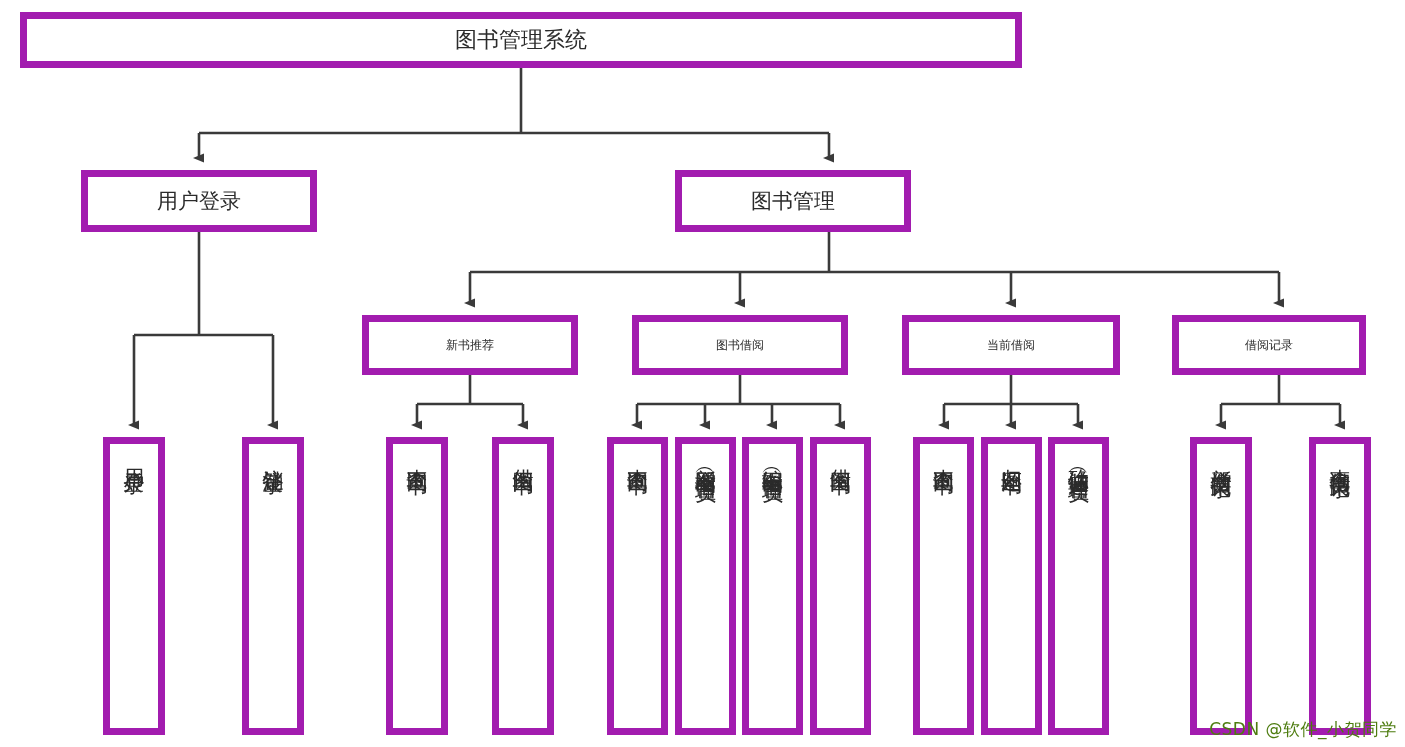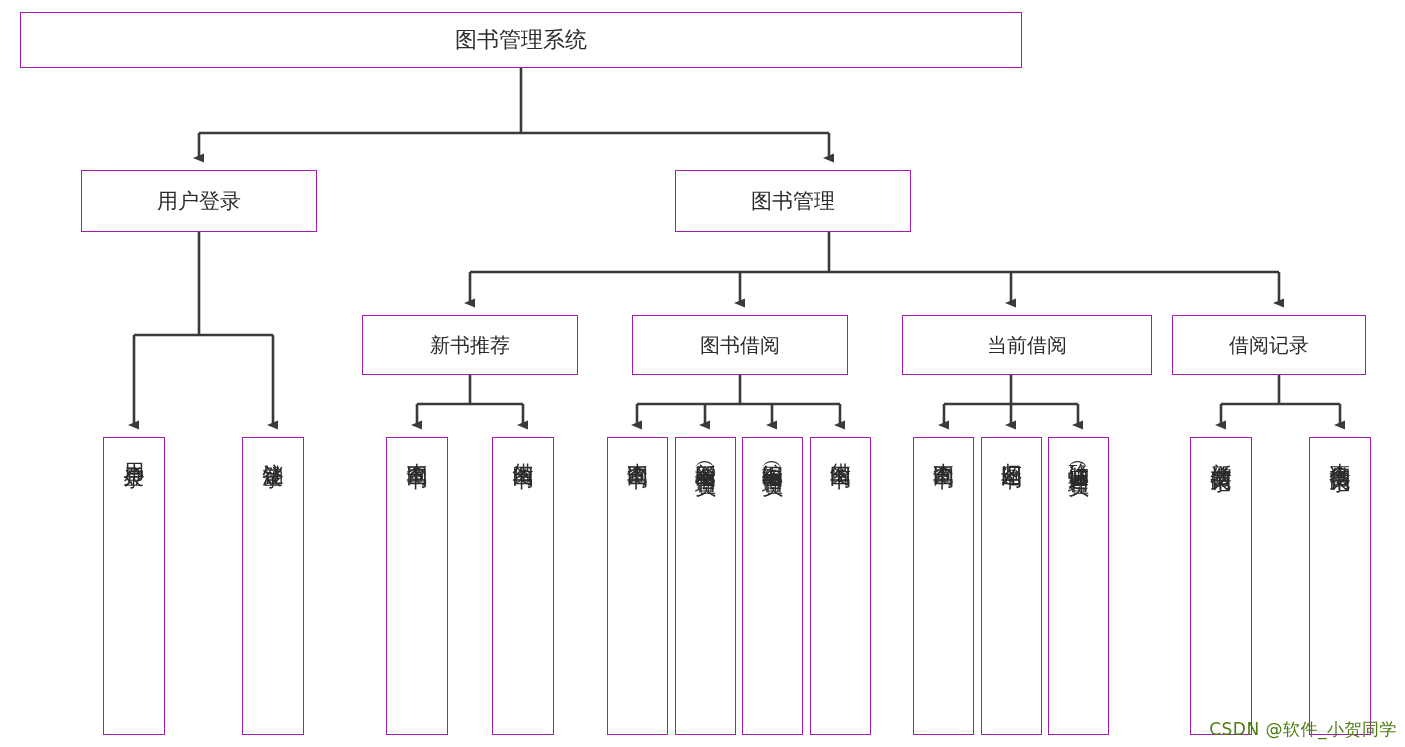--- a/index.html
+++ b/index.html
@@ -22,39 +22,39 @@
     left: 0;
     top: 0;
     width: 1405px;
     height: 747px;
     pointer-events: none;
   }
   .node {
     position: absolute;
     box-sizing: border-box;
     background: #ffffff;
-    border: 1px solid #a21caf;
+    border: 7px solid #a21caf;
     display: flex;
     align-items: center;
     justify-content: center;
     color: #2b2b2b;
   }
   .node .lbl {
     display: block;
     text-align: center;
     line-height: 1.25;
   }
   .node-root {
     font-size: 22px;
   }
   .node-l1 {
     font-size: 21px;
   }
   .node-l2 {
-    font-size: 20px;
+    font-size: 12px;
   }
   .node-leaf {
     align-items: flex-start;
     justify-content: center;
     padding-top: 8px;
   }
   .node-leaf .lbl {
     writing-mode: vertical-rl;
     text-orientation: upright;
     font-size: 21px;
@@ -137,21 +137,21 @@
   <div class="node node-l1" style="left:675px; top:170px; width:236px; height:62px;">
     <span class="lbl">图书管理</span>
   </div>
 
   <div class="node node-l2" style="left:362px; top:315px; width:216px; height:60px;">
     <span class="lbl">新书推荐</span>
   </div>
   <div class="node node-l2" style="left:632px; top:315px; width:216px; height:60px;justify-content:center;">
     <span class="lbl">图书借阅</span>
   </div>
-  <div class="node node-l2" style="left:902px; top:315px; width:250px; height:60px;">
+  <div class="node node-l2" style="left:902px; top:315px; width:218px; height:60px;">
     <span class="lbl">当前借阅</span>
   </div>
   <div class="node node-l2" style="left:1172px; top:315px; width:194px; height:60px;">
     <span class="lbl">借阅记录</span>
   </div>
 
   <div class="node node-leaf" style="left:103px; top:437px; width:62px; height:298px;">
     <span class="lbl">用户登录</span>
   </div>
   <div class="node node-leaf" style="left:242px; top:437px; width:62px; height:298px;">

